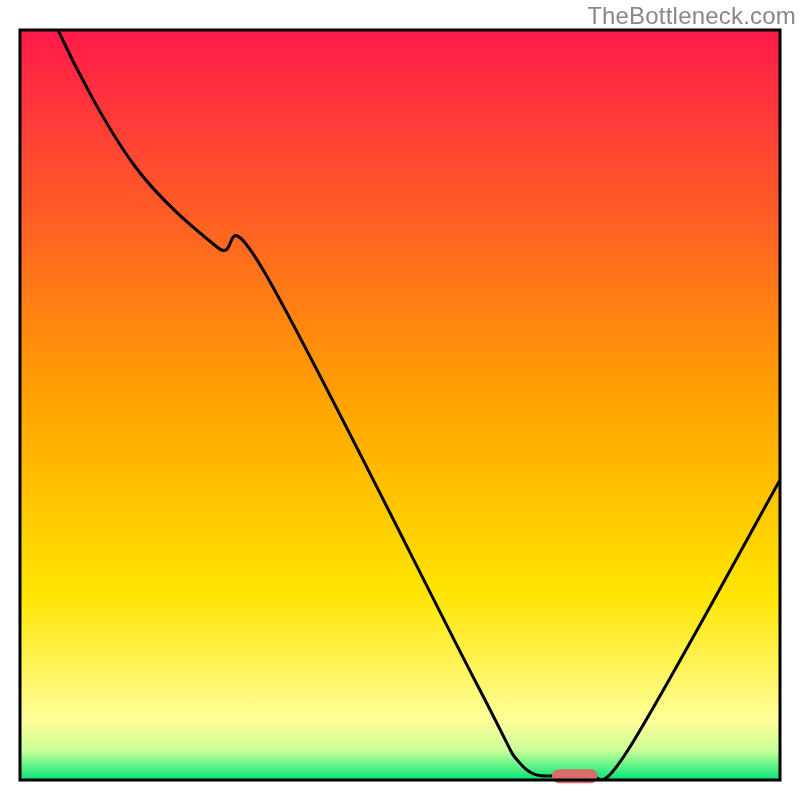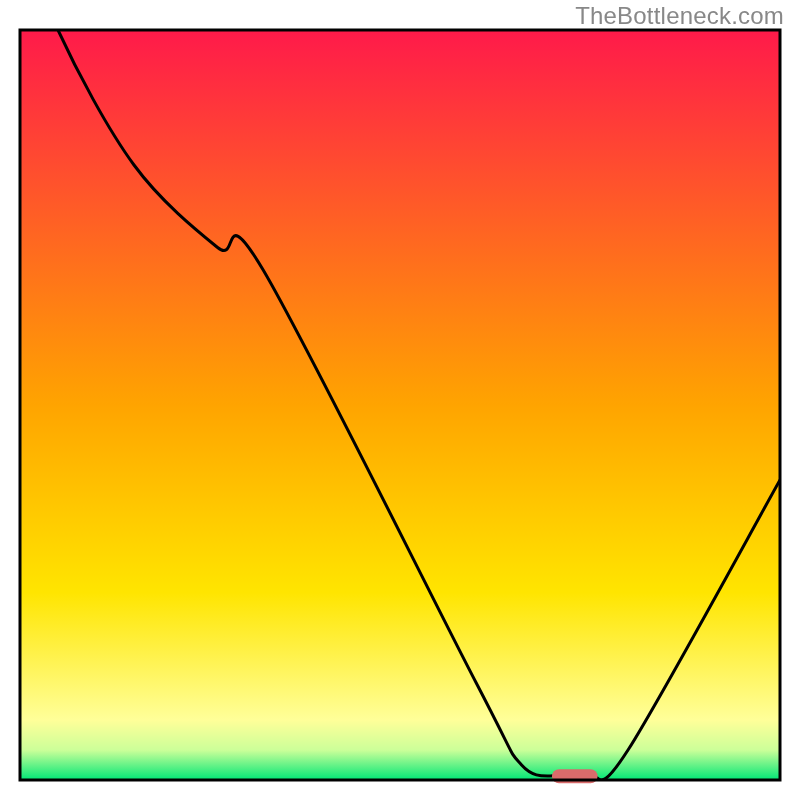--- a/index.html
+++ b/index.html
@@ -12,21 +12,21 @@
     font-family: Arial, sans-serif;
   }
   .wrap {
     position: relative;
     width: 800px;
     height: 800px;
   }
   .attribution {
     position: absolute;
     top: 2px;
-    right: 16px;
+    right: 4px;
     color: #888;
     font-size: 24px;
     font-weight: 400;
     letter-spacing: 0.2px;
     z-index: 5;
     text-align: right;
   }
   svg.chart {
     position: absolute;
     left: 0;

